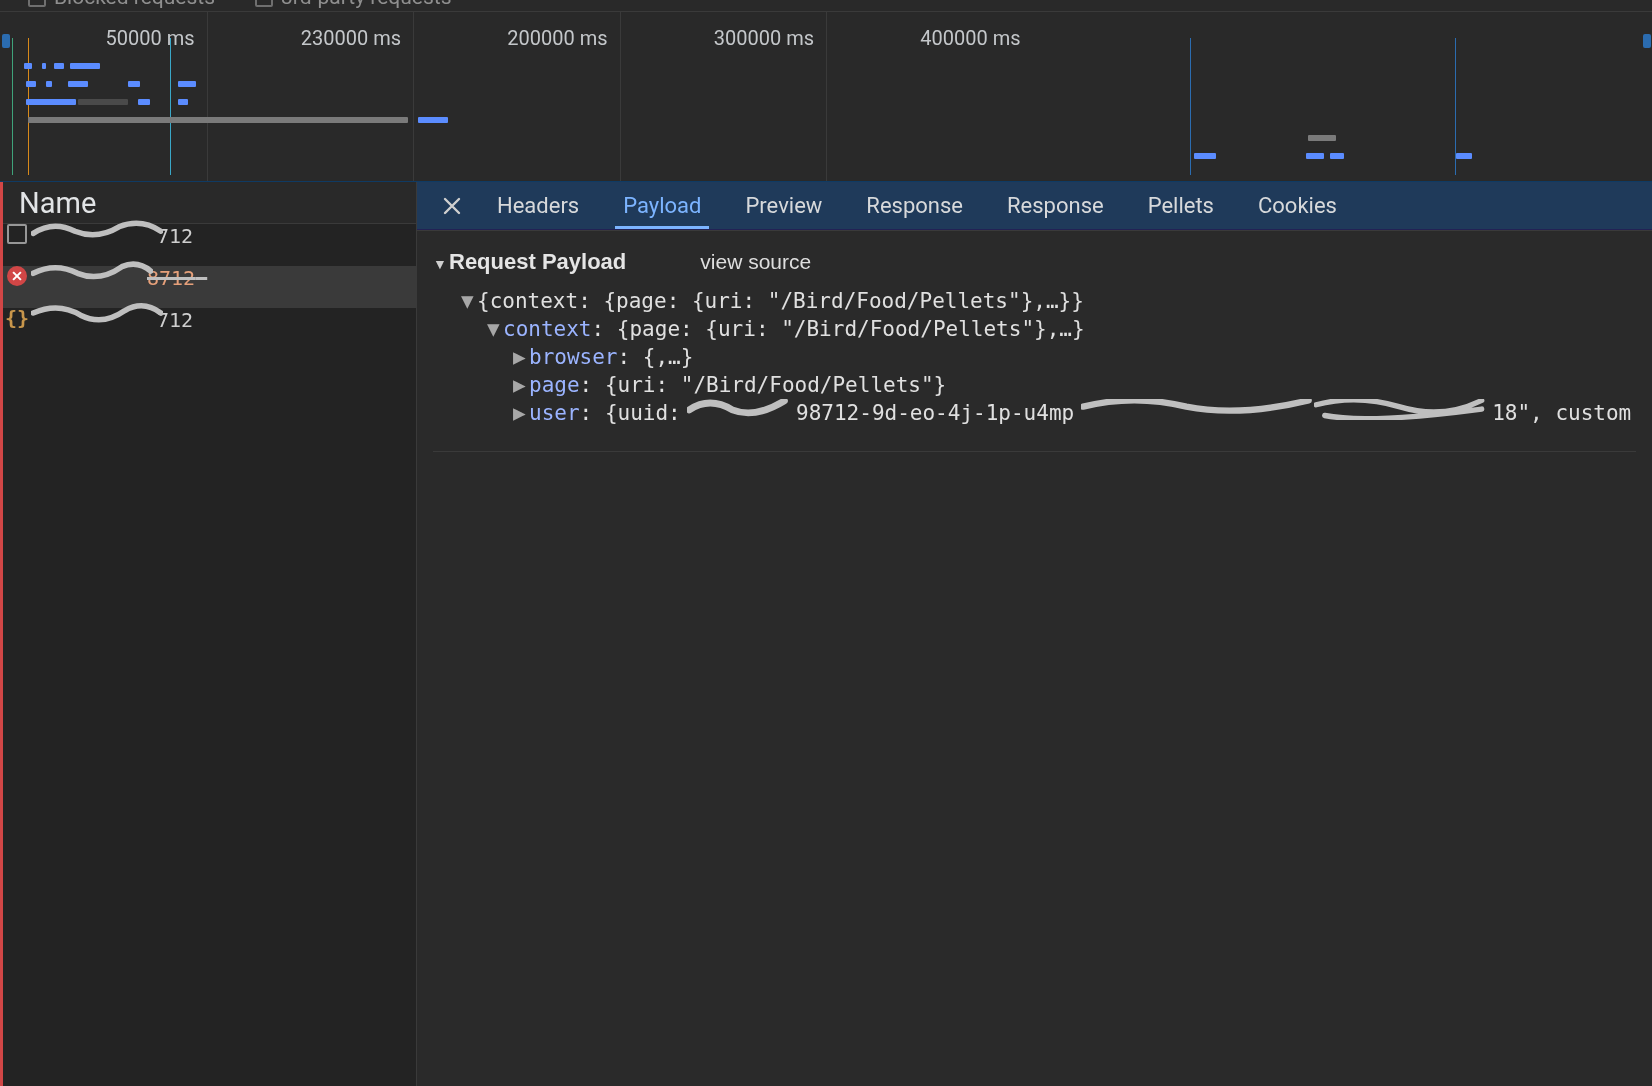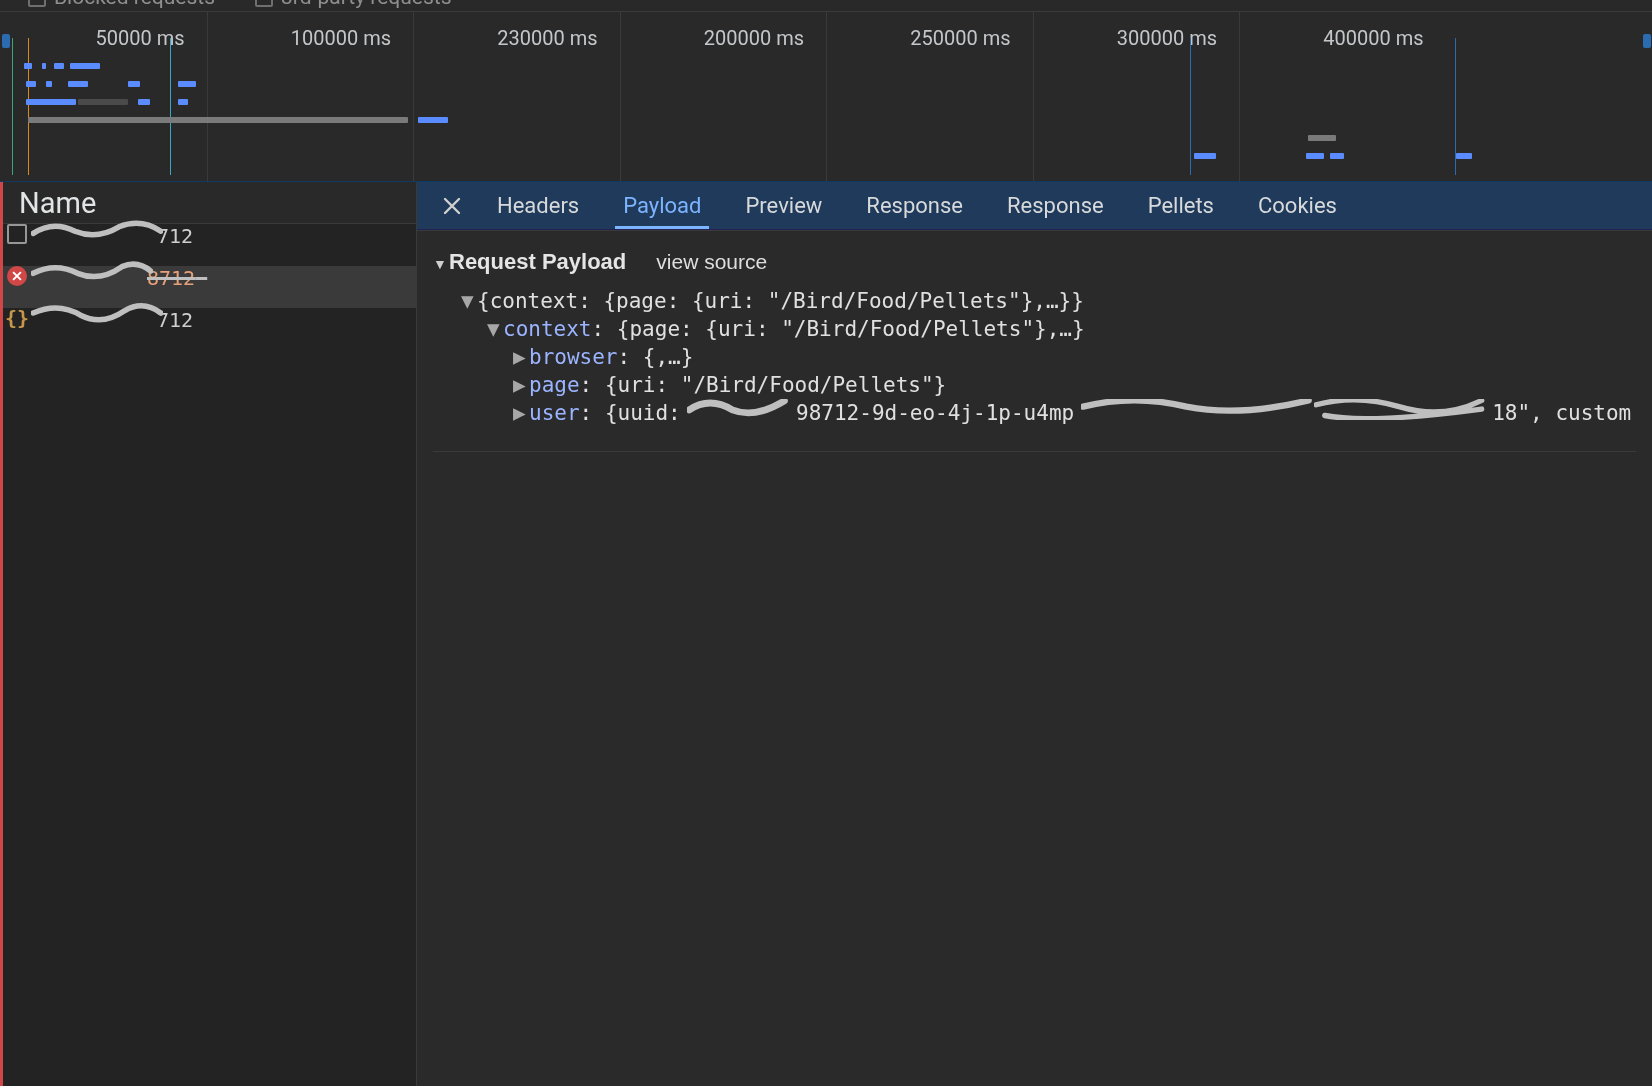--- a/index.html
+++ b/index.html
@@ -40,21 +40,21 @@
     display: flex;
   }
   .tcol {
     position: relative;
     border-left: 1px solid #3a3a3a;
     height: 100%;
   }
   .tcol[data-first] { border-left: none; }
   .tlabel {
     position: absolute;
-    top: 14px; right: 22px;
+    top: 14px; right: 12px;
     color: #c4c7ca; font-size: 20px;
     white-space: nowrap;
   }
   .handle {
     position: absolute;
     top: 22px; width: 8px; height: 14px;
     background: #2b6cb0;
     border-radius: 2px;
   }
   .handle-left { left: 2px; }
@@ -150,21 +150,21 @@
     padding: 18px 16px;
     font-family: Menlo, Consolas, monospace;
     font-size: 21px;
     color: #d7d7d7;
     background: #2a2a2a;
     border-top: 1px solid #3a3a3a;
   }
   .section-title-row { display: flex; align-items: center; gap: 30px; margin-bottom: 12px; font-family: -apple-system, Arial, sans-serif; }
   .disclose { color: #cfcfcf; margin-right: 4px; font-size: 14px; display: inline-block; width: 12px; }
   .section-title { font-weight: 700; color: #e5e5e5; font-size: 22px; }
-  .view-source { color: #dedede; font-size: 21px; cursor: pointer; }
+  .view-source { color: #dedede; font-size: 21px; cursor: pointer; margin-left: 44px; }
 
   .tree-line { padding: 2px 0; white-space: nowrap; overflow: hidden; text-overflow: clip; }
   .ind1 { padding-left: 28px; }
   .ind2 { padding-left: 54px; }
   .ind3 { padding-left: 80px; }
   .tri { color: #a7a7a7; display: inline-block; width: 16px; }
   .key { color: #9bb4ff; }
   .punct { color: #e0e0e0; }
   .str { color: #e0e0e0; }
   .divider { border-top: 1px solid #3a3a3a; margin-top: 24px; }
@@ -191,30 +191,24 @@
 
   <div class="timeline">
     <span class="handle handle-left"></span>
     <span class="handle handle-right"></span>
 
     <div class="grid">
       <div class="tcol" data-first="" style="width:12.5%">
           <span class="tlabel">50000 ms</span>
         </div>
       <div class="tcol" style="width:12.5%">
-          <span class="tlabel">100000 ms</span>
-        </div>
-      <div class="tcol" style="width:12.5%">
           <span class="tlabel">230000 ms</span>
         </div>
       <div class="tcol" style="width:12.5%">
           <span class="tlabel">200000 ms</span>
-        </div>
-      <div class="tcol" style="width:12.5%">
-          <span class="tlabel">250000 ms</span>
         </div>
       <div class="tcol" style="width:12.5%">
           <span class="tlabel">300000 ms</span>
         </div>
       <div class="tcol" style="width:12.5%">
           <span class="tlabel">400000 ms</span>
         </div>
     </div>
 
     <span class="vline orange" style="left:28px"></span>

